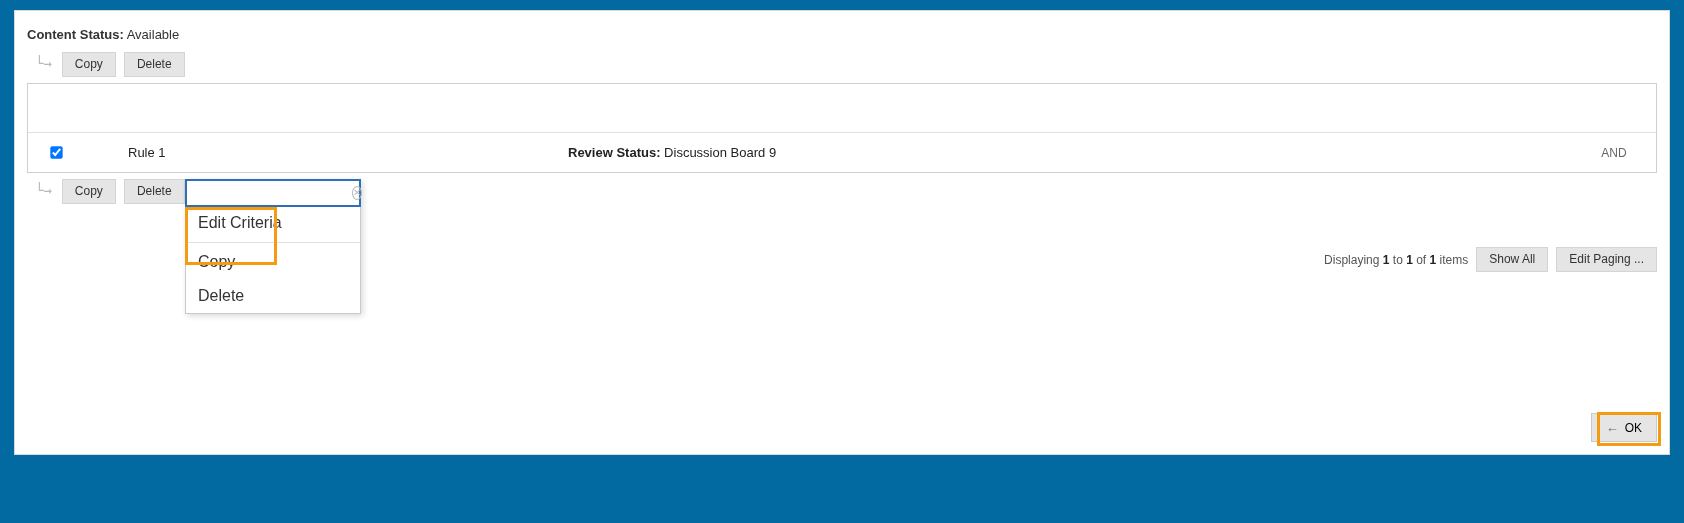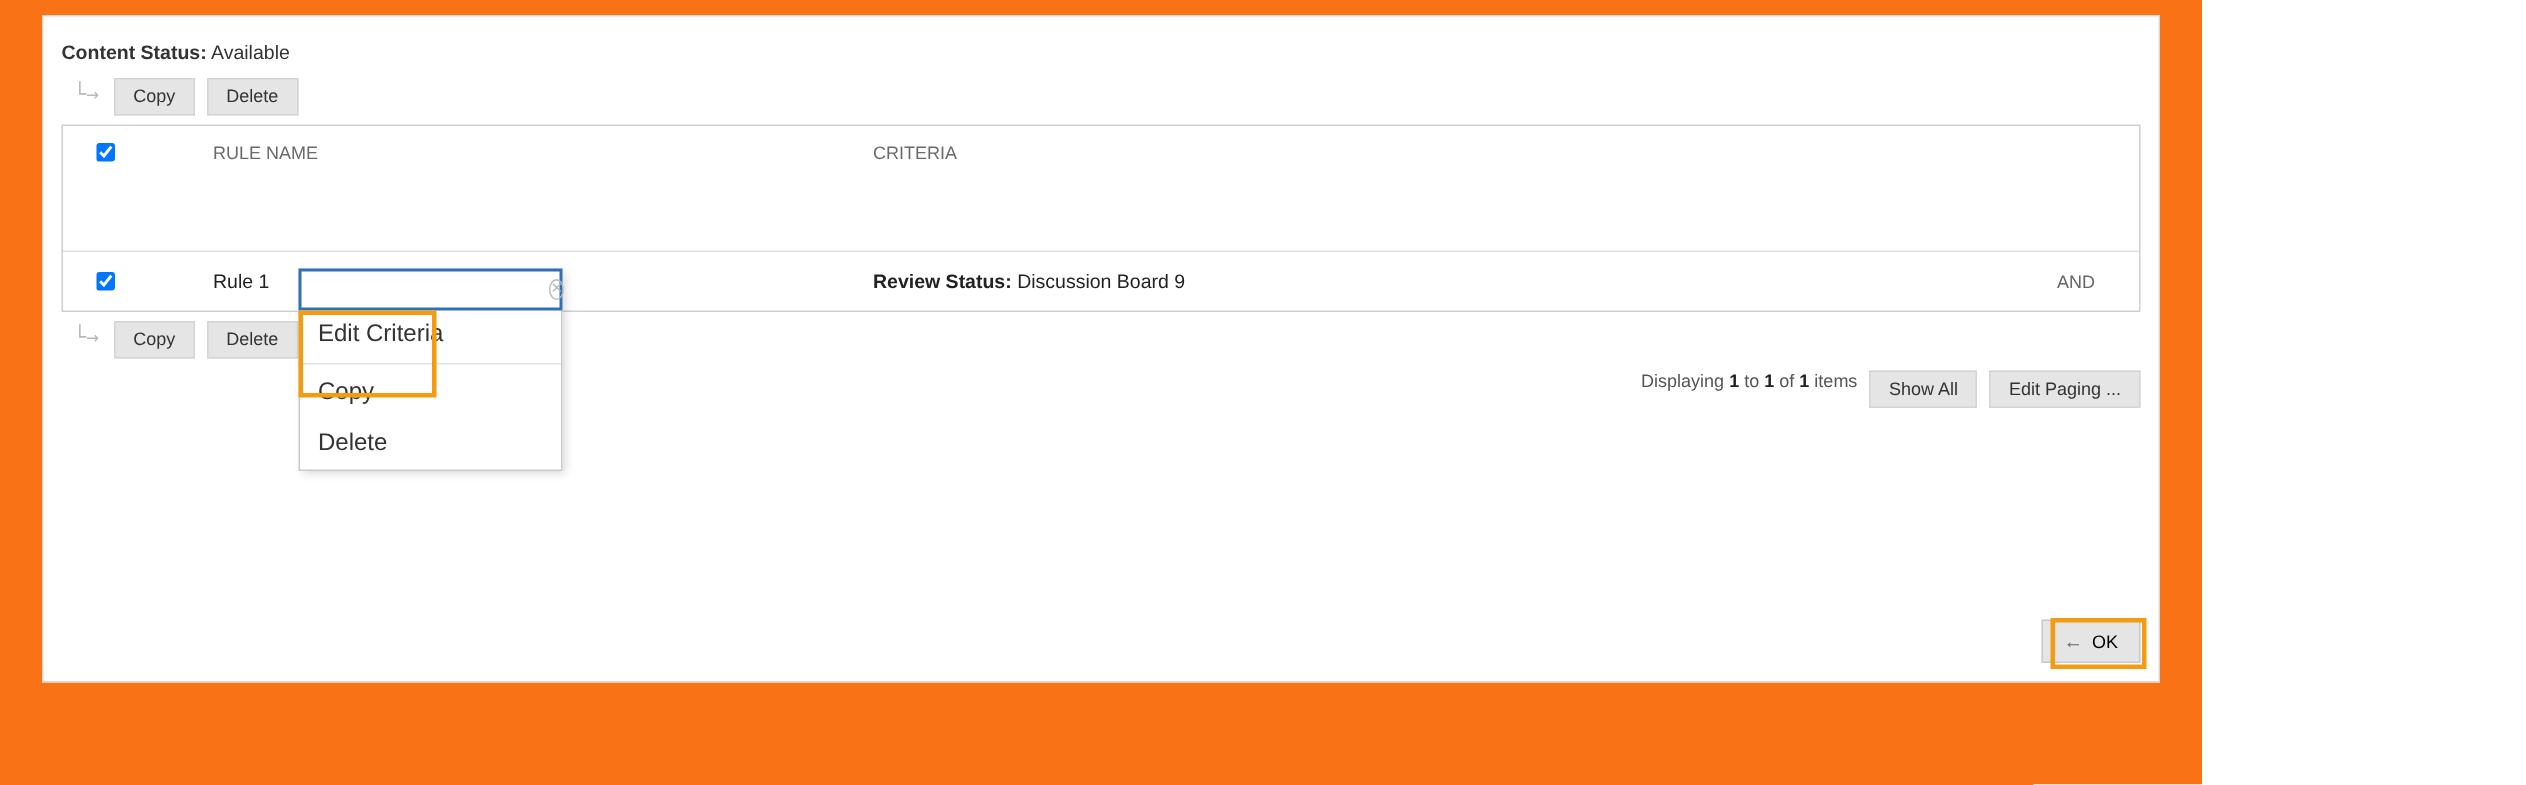--- a/index.html
+++ b/index.html
@@ -4,25 +4,25 @@
 <style>
   * { box-sizing: border-box; }
   html, body {
     margin: 0; padding: 0;
     font-family: "Helvetica Neue", Arial, sans-serif;
     font-size: 13px;
     color: #333;
     background: #fff;
   }
   .page {
-    width: 1468px;
+    width: 1684px;
     height: 523px;
     position: relative;
-    background: #f97316;
-    padding: 10px 28px;
+    background: #0369a1;
+    padding: 10px 14px;
   }
   .panel {
     border: 1px solid #d8d8d8;
     width: 100%;
     height: 445px;
     position: relative;
     padding: 12px 12px;
     background: #fff;
   }
   .status-line {
@@ -99,21 +99,21 @@
     display: flex;
     align-items: center;
     gap: 8px;
     margin-top: 6px;
   }
   .pager-row {
     position: absolute;
     right: 12px;
     top: 236px;
     display: flex;
-    align-items: flex-start;
+    align-items: center;
     gap: 8px;
     font-size: 12px;
     color: #555;
   }
   .pager-row .summary b { color: #222; font-weight: 600; }
   .btn-ok {
     position: absolute;
     right: 12px;
     bottom: 12px;
     background: #e5e5e5;
@@ -199,28 +199,20 @@
       <span>Available</span>
     </div>
 
     <div class="toolbar">
       <span class="toolbar-arrow">└→</span>
       <button class="btn">Copy</button>
       <button class="btn">Delete</button>
     </div>
 
     <div class="grid">
-      <div class="grid-header">
-        <div class="check-cell">
-          <input type="checkbox" checked="" style="">
-        </div>
-        <div>RULE NAME</div>
-        <div class="col-criteria">CRITERIA</div>
-        <div></div>
-      </div>
 
       <div class="grid-row">
         <div class="check-cell">
           <input type="checkbox" checked="" style="">
         </div>
         <div class="rule-name">Rule 1</div>
         <div class="criteria-block">
           <div>
             <span class="cl">Review Status:</span>
             <span>Discussion Board 9</span>

